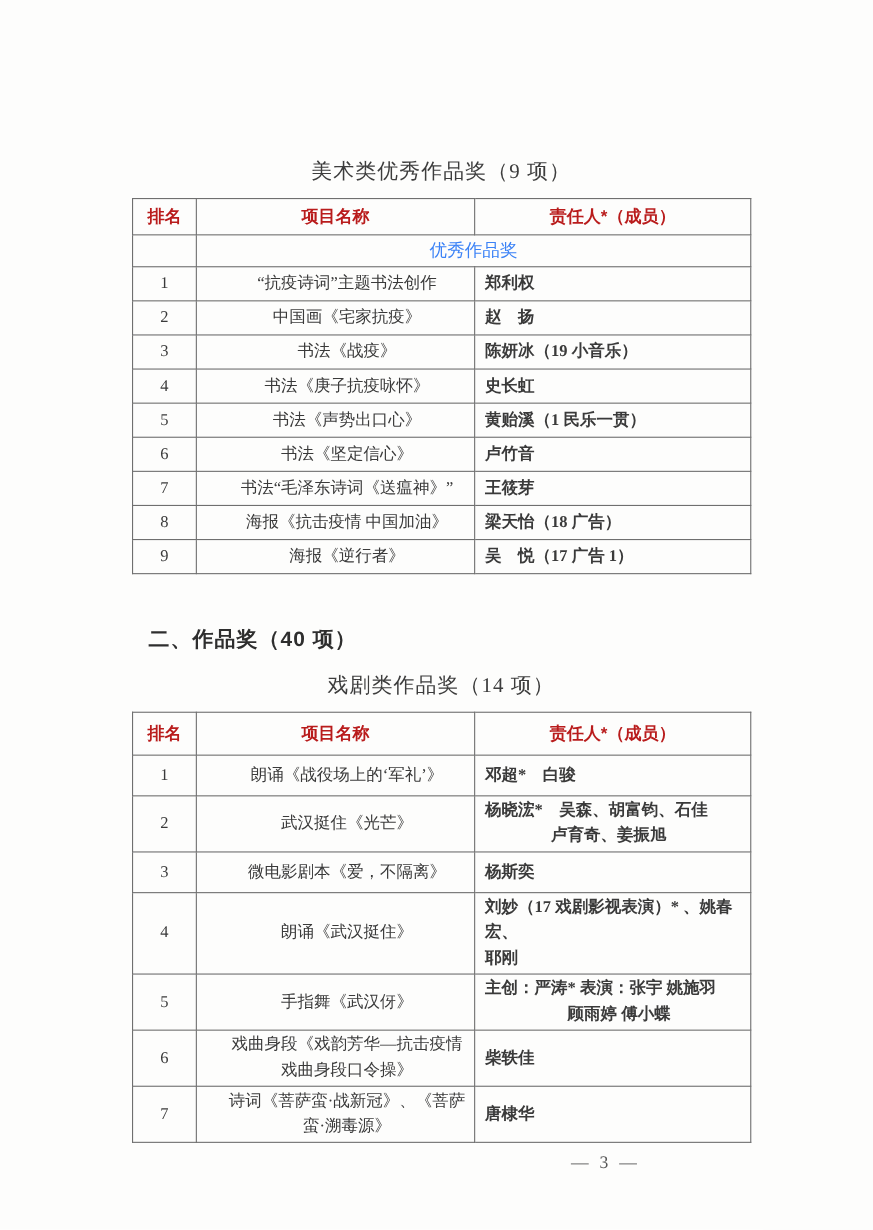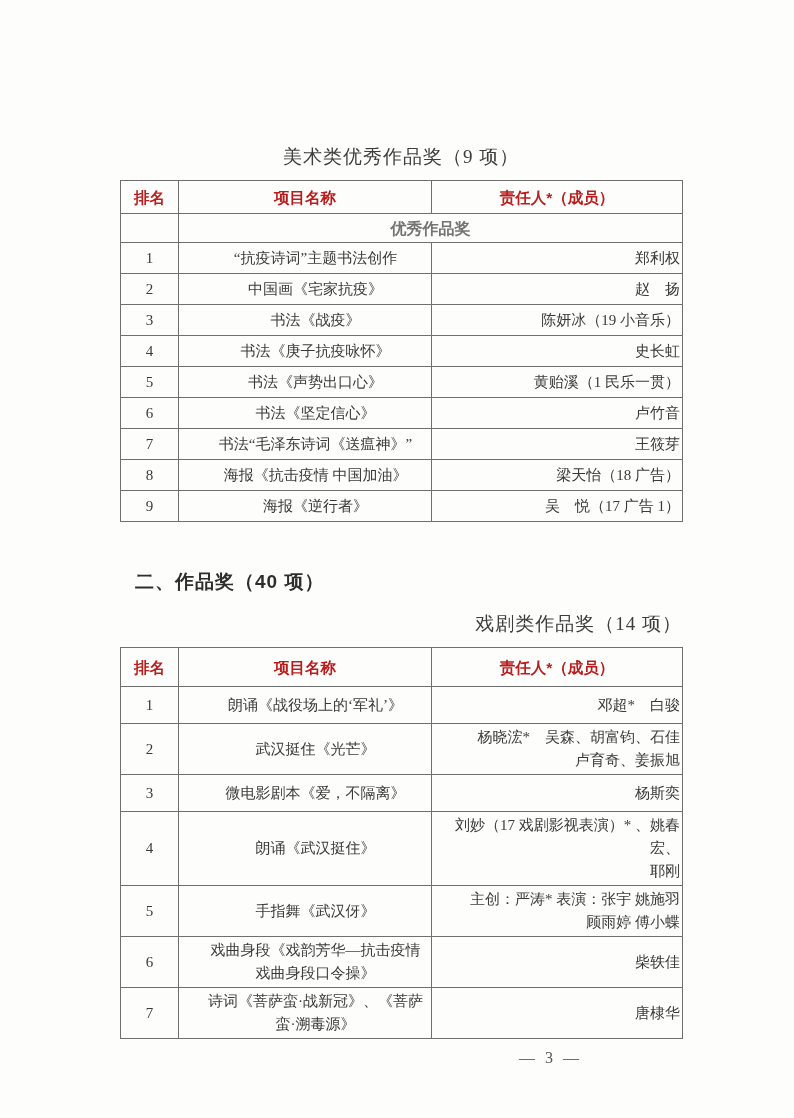--- a/index.html
+++ b/index.html
@@ -17,21 +17,21 @@
   .table-title {
     margin: 0;
     margin-top: 144px;
     font-size: 19px;
     font-weight: 400;
     line-height: 26px;
     text-align: center;
     color: #3d3d3d;
     letter-spacing: 1px;
   }
-  .table-title.second { margin-top: 16px; text-align: right; }
+  .table-title.second { margin-top: 16px; }
 
   .section-heading {
     margin: 15px;
     margin-top: 46px;
     font-family: "Liberation Sans", "DejaVu Sans", sans-serif;
     font-size: 19px;
     font-weight: 700;
     line-height: 27px;
     color: #2e2e2e;
     letter-spacing: 1px;
@@ -63,35 +63,36 @@
     font-size: 15.5px;
     text-align: center;
     color: #b91c1c;
   }
   table.t1 thead th { height: 28px; }
   table.t2 thead th { height: 34px; }
 
   table.award-table td.col-rank { text-align: center; }
   table.award-table td.col-project { text-align: center; white-space: pre-line; padding-left: 25px; }
   table.award-table td.col-resp {
-    text-align: right;
+    text-align: left;
     padding-left: 9px;
     padding-right: 2px;
     white-space: pre-line;
+    font-weight: bold;
   }
   table.t1 tbody.data-body td { height: 26px; }
   table.t2 tbody.data-body td { height: 32px; }
 
   tr.subheader-row td {
     height: 24px;
     font-family: "Liberation Sans", "DejaVu Sans", sans-serif;
-    font-weight: 700;
+    font-weight: 400;
     font-size: 16px;
     text-align: center;
-    color: #737373;
+    color: #3b82f6;
   }
 
   .page-number {
     margin-top: 10px;
     text-align: right;
     padding-right: 100px;
     font-size: 16px;
     color: #565656;
     letter-spacing: 3px;
   }

